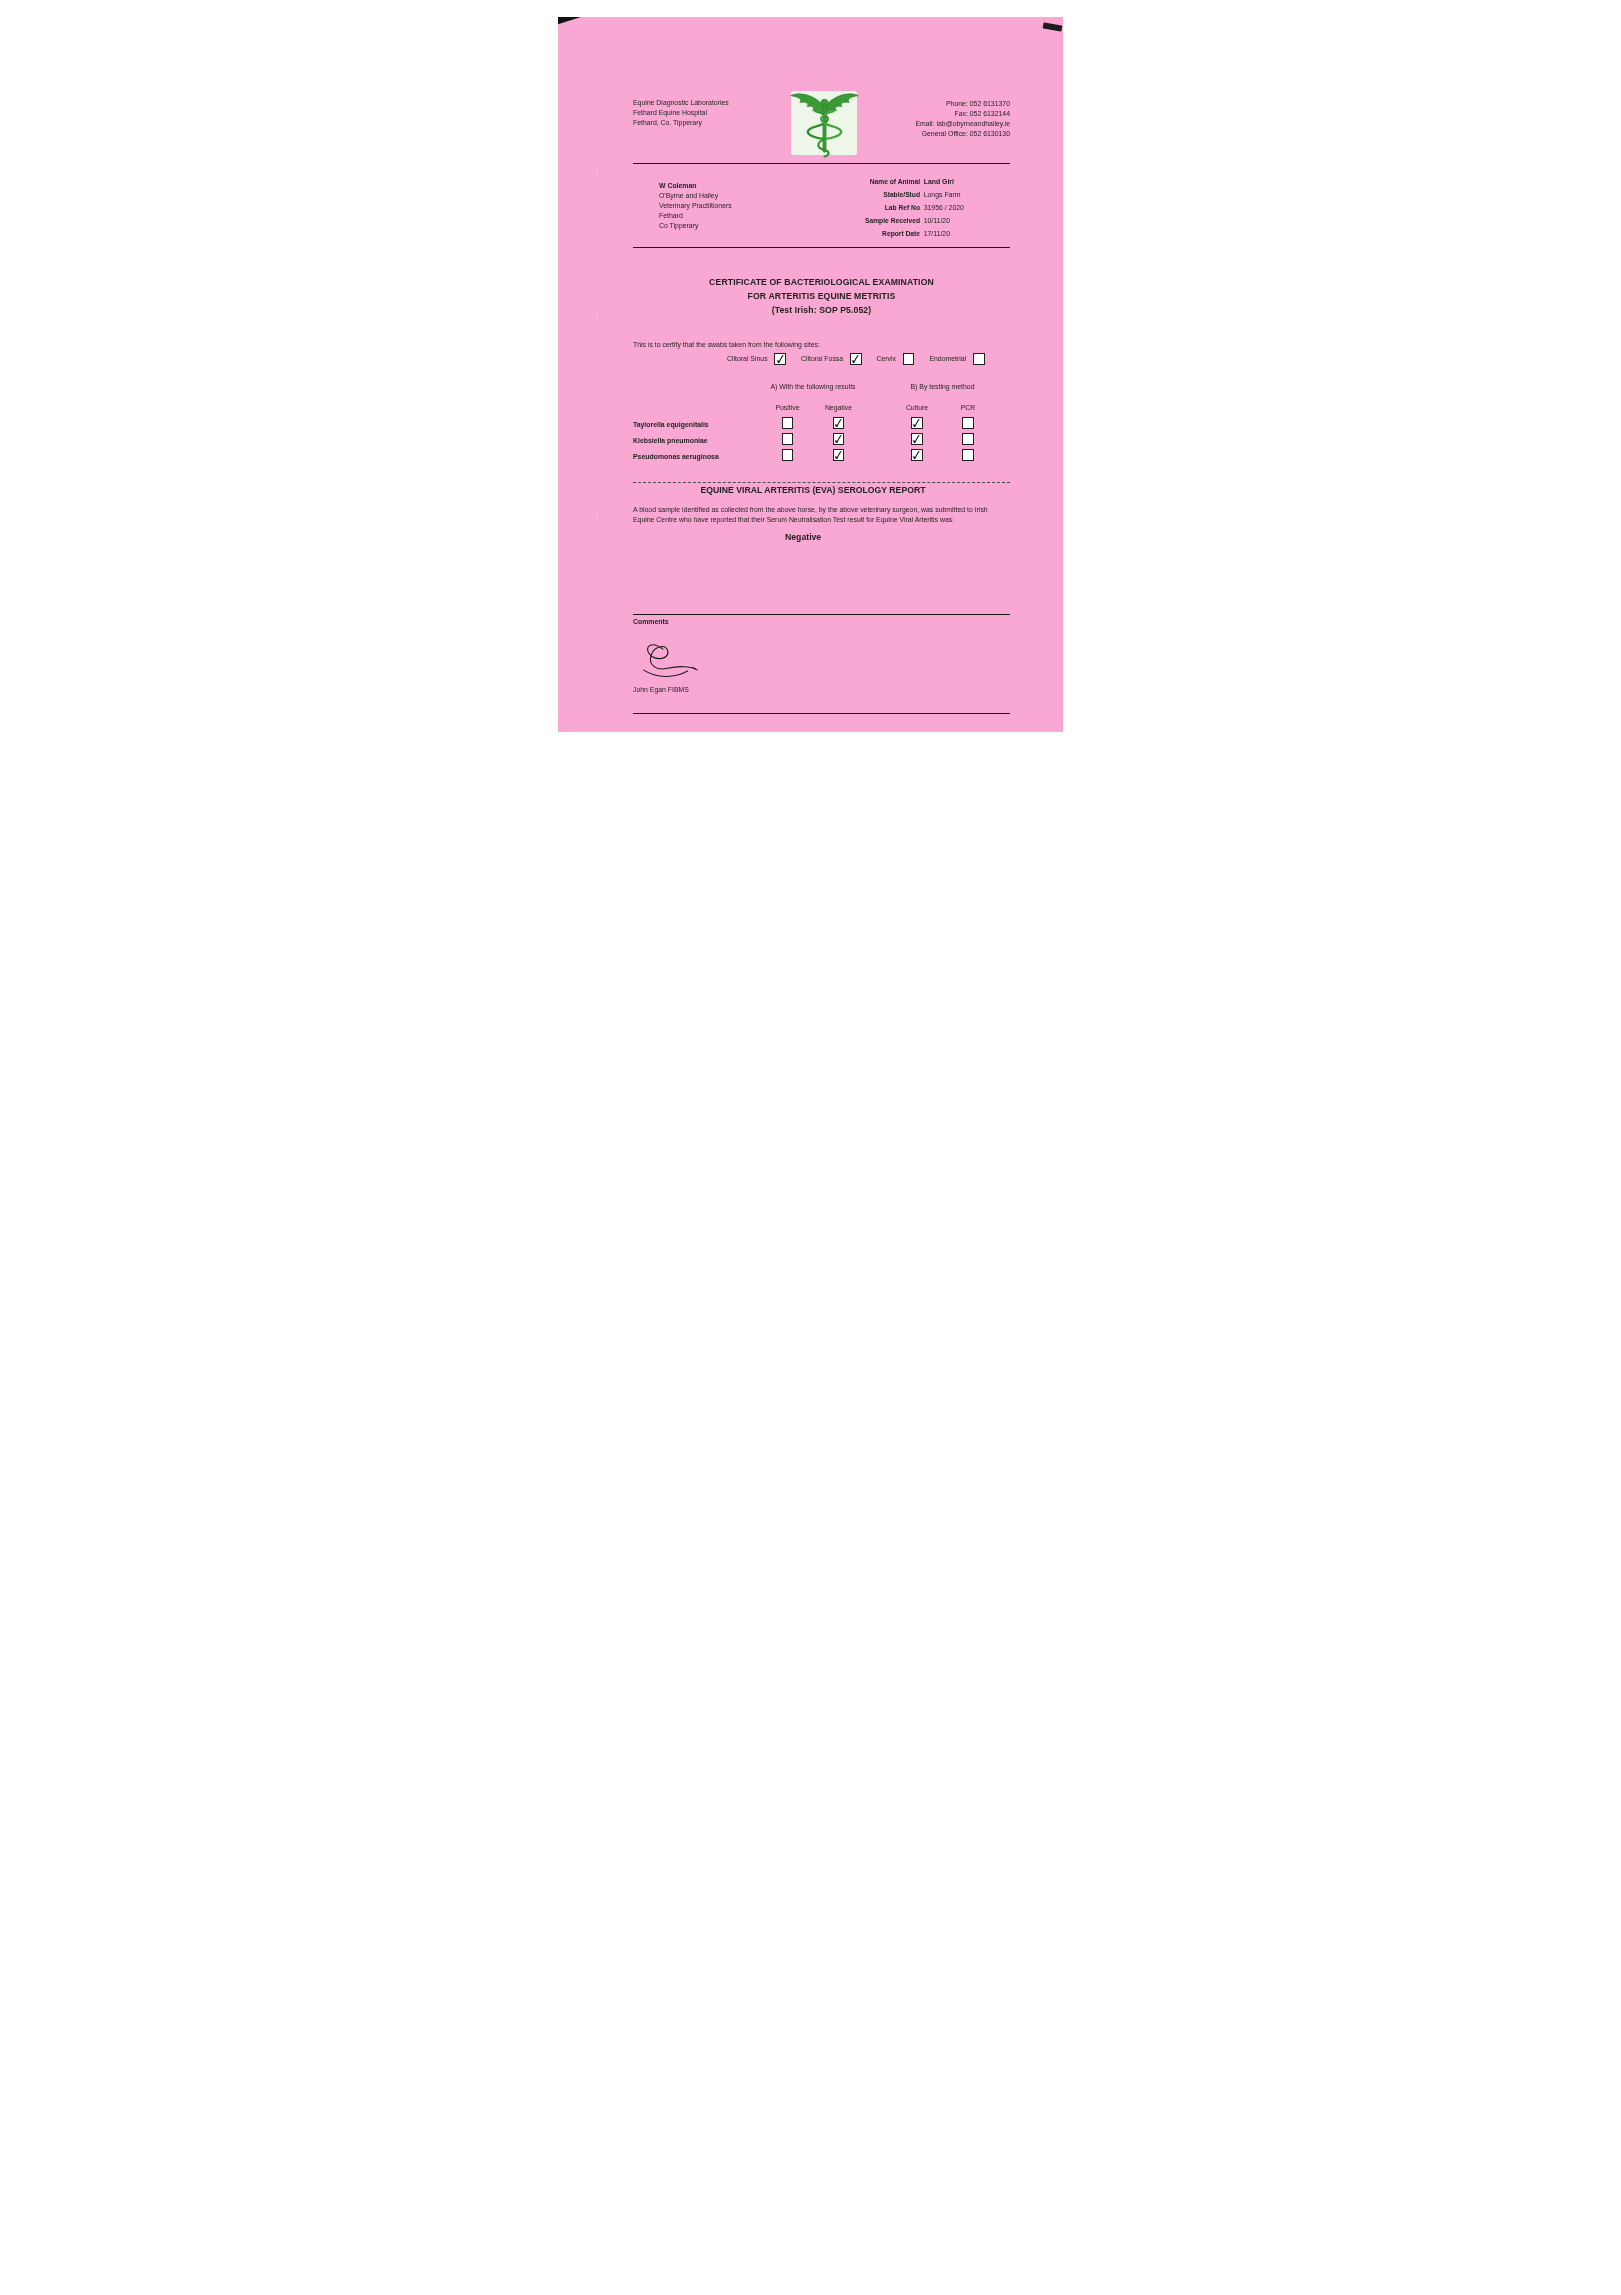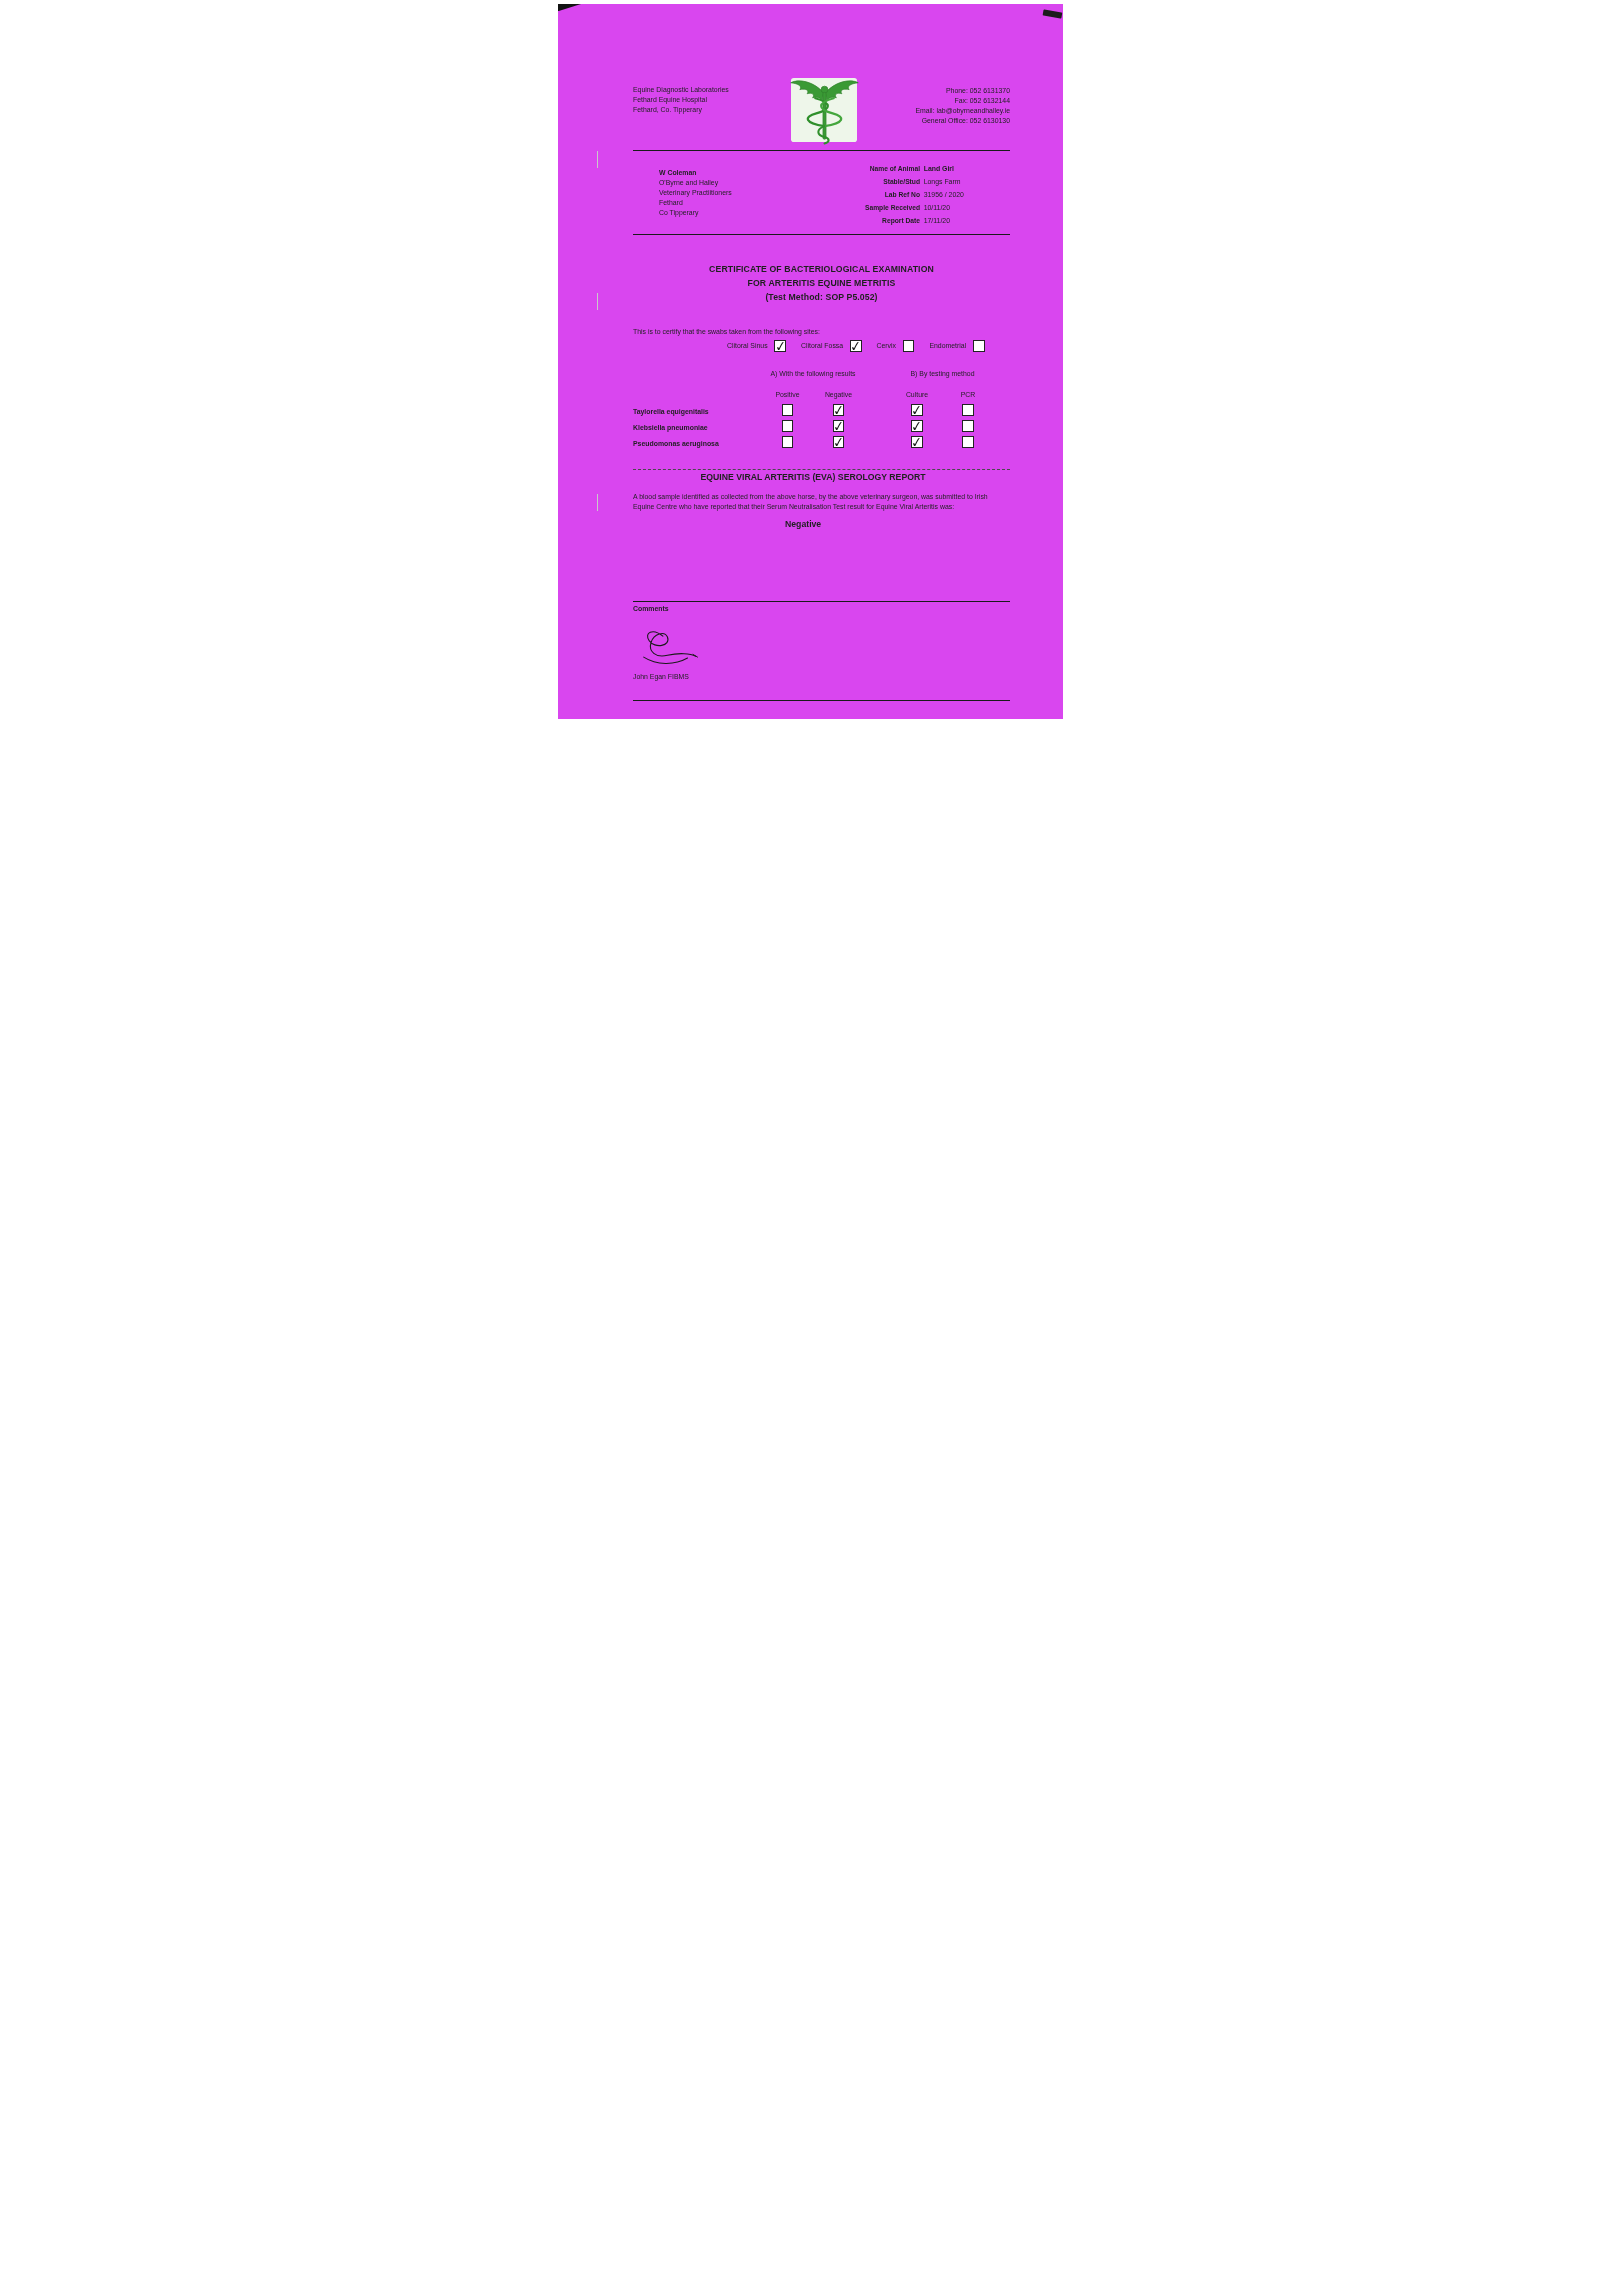--- a/index.html
+++ b/index.html
@@ -1,21 +1,21 @@
 <!DOCTYPE html>
 <html style="font-size:7.3px"><head>
 <meta charset="utf-8">
 <style>
   html, body { margin:0; padding:0; background:#ffffff; }
   .page {
     position: relative;
     width: 505px;
     height: 715px;
-    margin: 4px auto;
-    background: #d946ef;
+    margin: 17px auto;
+    background: #f9a8d4;
     font-family: "Liberation Sans", sans-serif;
     color: #1f1f1f;
     overflow: hidden;
   }
   .txt { font-size:6.9px; line-height:10px; }
   .bold { font-weight:bold; }
 
   
   .art-tl { position:absolute; left:0; top:0; width:23px; height:7.3px; background:#121212;
             clip-path:polygon(0 0,100% 0,0 100%); }
@@ -151,21 +151,21 @@
       <span class="lbl">Report Date</span>
       <span class="val">17/11/20</span>
     </div>
   </div>
 
   <div class="rule" style="top:230px;"></div>
 
   <div class="cert-title">
     <div>CERTIFICATE OF BACTERIOLOGICAL EXAMINATION</div>
     <div>FOR ARTERITIS EQUINE METRITIS</div>
-    <div>(Test Method: SOP P5.052)</div>
+    <div>(Test Irish: SOP P5.052)</div>
   </div>
 
   <div class="intro txt">This is to certify that the swabs taken from the following sites:</div>
 
   <div class="sites">
     <div class="site">
       <span class="s-lbl">Clitoral Sinus</span>
       <span class="box checked">
           <span class="tick">✓</span>
         </span>

